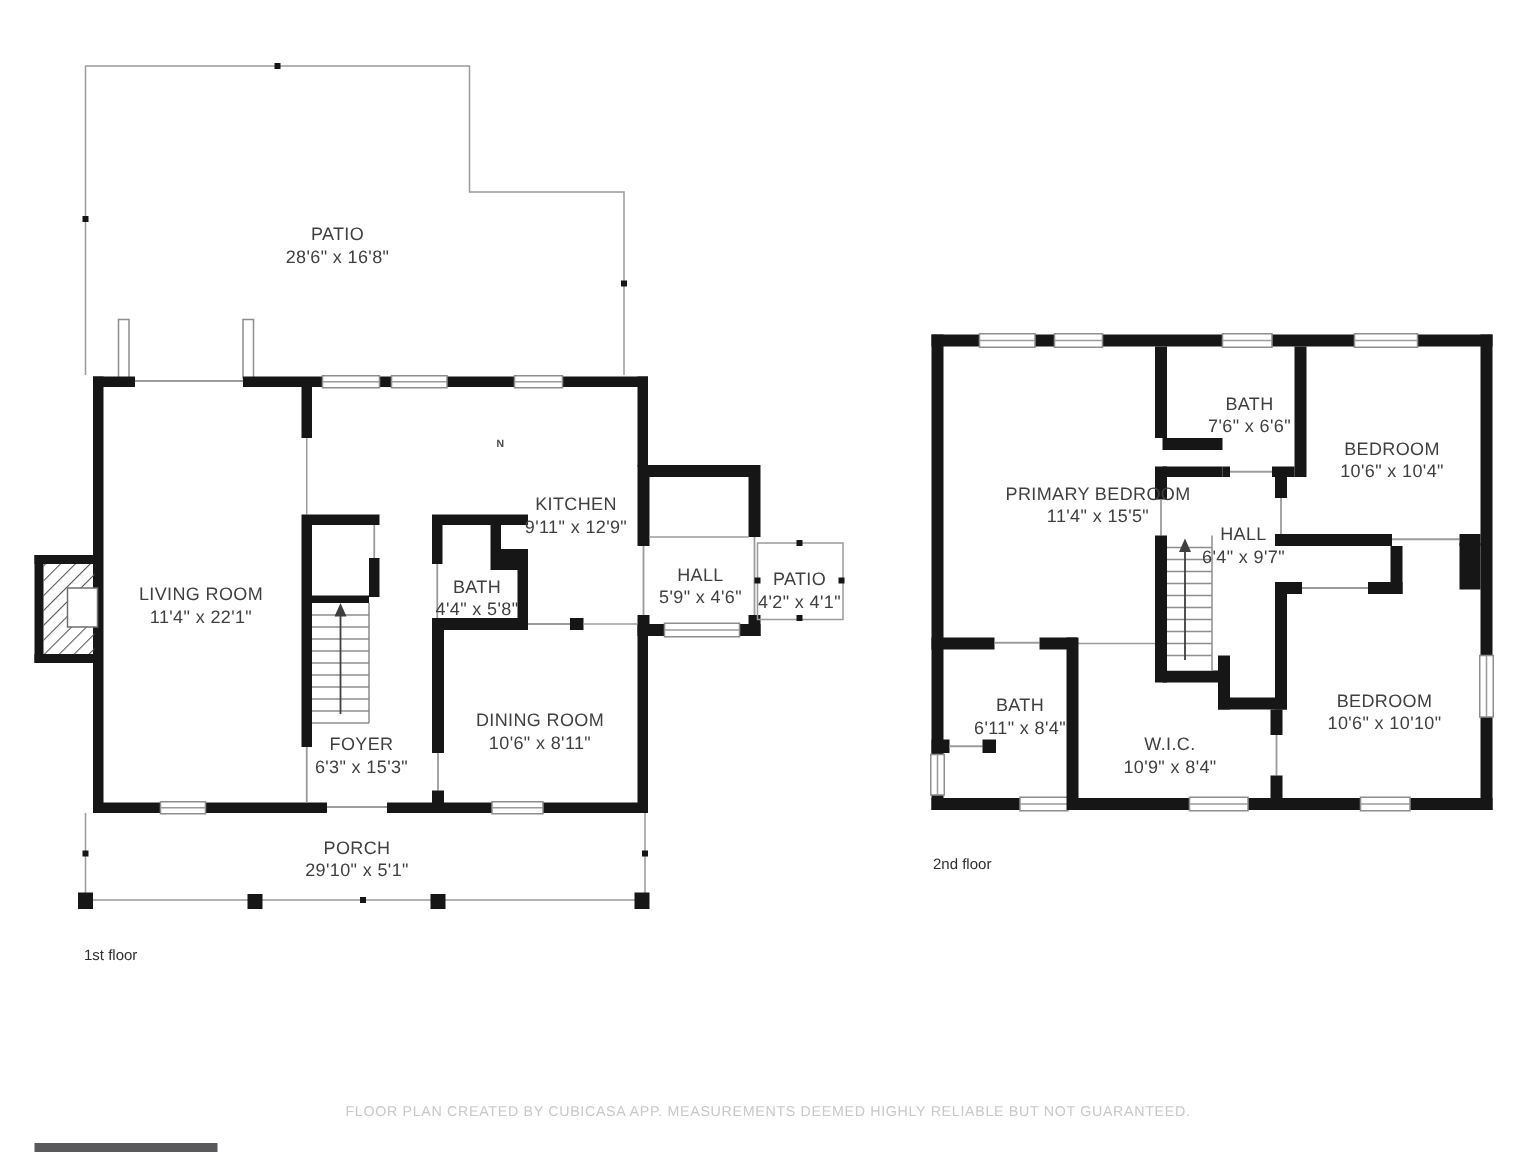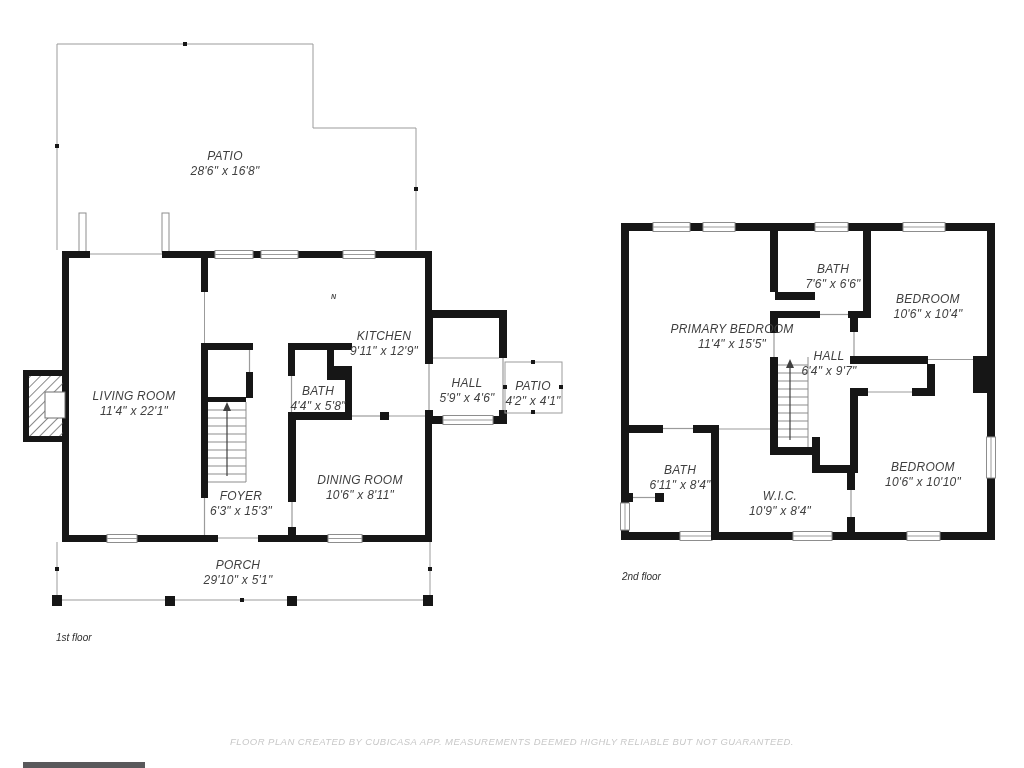--- a/index.html
+++ b/index.html
@@ -1,17 +1,17 @@
 <!DOCTYPE html>
 <html><head>
 <meta charset="utf-8">
 <style>
   html,body{margin:0;padding:0;background:#fff;}
   #canvas{position:relative;width:1024px;height:768px;background:#ffffff;overflow:hidden;
-          font-family:"Liberation Sans", sans-serif;font-style:italic;}
+          font-family:"Liberation Sans", sans-serif;}
   svg{position:absolute;left:0;top:0;}
   .wall{fill:#161616;}
   .thin{stroke:#9b9b9b;stroke-width:1;fill:none;}
   .win{fill:#ffffff;stroke:#8d8d8d;stroke-width:1;}
   .door{stroke:#9b9b9b;stroke-width:1.2;fill:none;}
   .tick{fill:#161616;}
   .tread{stroke:#8d8d8d;stroke-width:1;}
   .rail{stroke:#8d8d8d;stroke-width:1;}
   .arrow-line{stroke:#3f3f3f;stroke-width:1.2;}
   .arrow-head{fill:#3f3f3f;}

